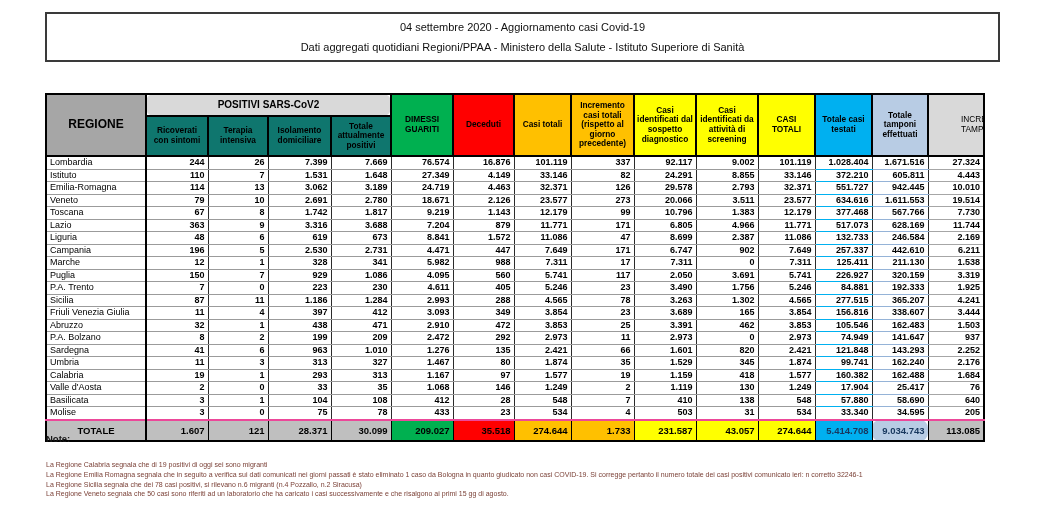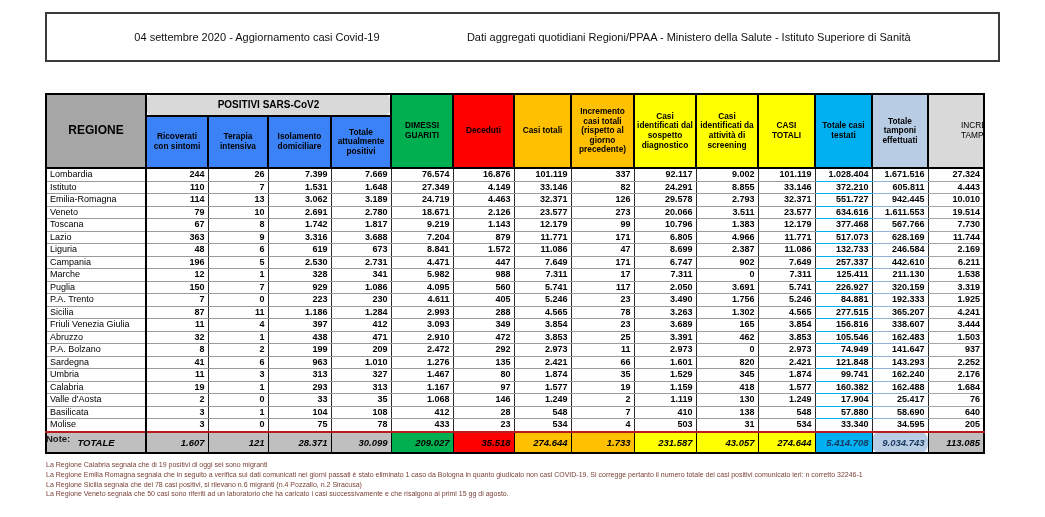--- a/index.html
+++ b/index.html
@@ -10,42 +10,42 @@
     font-family: "Liberation Sans", sans-serif;
     position: relative;
     overflow: hidden;
     color: #000;
   }
   .titlebox {
     position: absolute; left: 45px; top: 12px;
     width: 955px; height: 50px;
     border: 2px solid #3a3a3a;
     background: #fff;
-    display: flex; flex-direction: row;
+    display: flex; flex-direction: column;
     justify-content: space-evenly; align-items: center;
     text-align: center;
     font-size: 11px; color: #101010;
   }
   table.covid {
     position: absolute; left: 45px; top: 93px;
     width: 938px;
     border-collapse: collapse; table-layout: fixed;
     border: 2px solid #000;
   }
   th {
     border: 2px solid #000;
     font-size: 8.3px; line-height: 1.15;
     padding: 1px 2px;
     text-align: center; vertical-align: middle;
     font-weight: bold; color: #000;
     overflow: hidden;
   }
   th.h-regione { background: #A6A6A6; font-weight: bold; font-size: 12px; }
   th.h-group   { background: #D9D9D9; font-weight: bold; font-size: 10px; height: 22px; border-radius: 8px; }
-  th.h-sub     { background: #3b82f6; height: 52px; }
+  th.h-sub     { background: #0f766e; height: 40px; }
   th.h-dimessi { background: #00B050; font-weight: bold; }
   th.h-deceduti{ background: #FF0000; }
   th.h-casitot { background: #FFC000; }
   th.h-increm  { background: #FFC000; }
   th.h-sosp    { background: #FFFF00; }
   th.h-screen  { background: #FFFF00; }
   th.h-ctot    { background: #FFFF00; font-weight: bold; }
   th.h-testati { background: #00B0F0; }
   th.h-tamponi { background: #B8CCE4; }
   th.h-itamp   { background: #D9D9D9; font-weight: normal; padding-left: 32px; }
@@ -57,25 +57,25 @@
     border-bottom: 1px solid #9b9b9b;
     white-space: nowrap; overflow: hidden;
     background: #fff;
   }
   td.region { text-align: left; border-right: 2px solid #000; }
   td.num { text-align: right; font-weight: bold; }
   td.c-tst  { border-bottom-color: #00B0F0; }
   td.c-tam  { border-bottom-color: #95B3D7; }
   td.c-itam { border-bottom-color: #A6A6A6; }
   tfoot td {
-    border-top: 2px solid #b91c1c;
+    border-top: 2px solid #ec4899;
     border-bottom: none;
     border-right: 1px solid #000;
     height: 19px; line-height: 19px;
-    font-weight: bold; font-size: 9.5px; font-style: italic;
+    font-weight: bold; font-size: 9.5px;
   }
   tfoot td.t-label { text-align: center; border-right: 2px solid #000; }
   .bg-gray   { background: #BFBFBF; }
   .bg-green  { background: #00B050; }
   .bg-red    { background: #FF0000; }
   .bg-orange { background: #FFC000; }
   .bg-yellow { background: #FFFF00; }
   .bg-blue   { background: #00B0F0; color: #17375E; }
   .bg-peri   { background: #B8CCE4; color: #17375E; border-radius: 8px; }
   .notes { position: absolute; left: 46px; top: 433px; width: 960px; }

